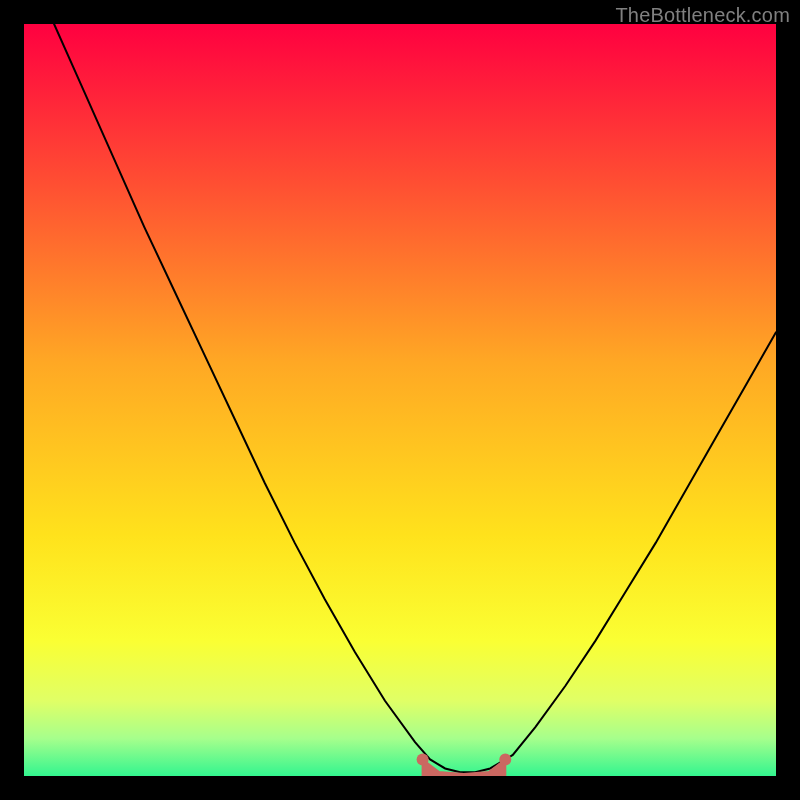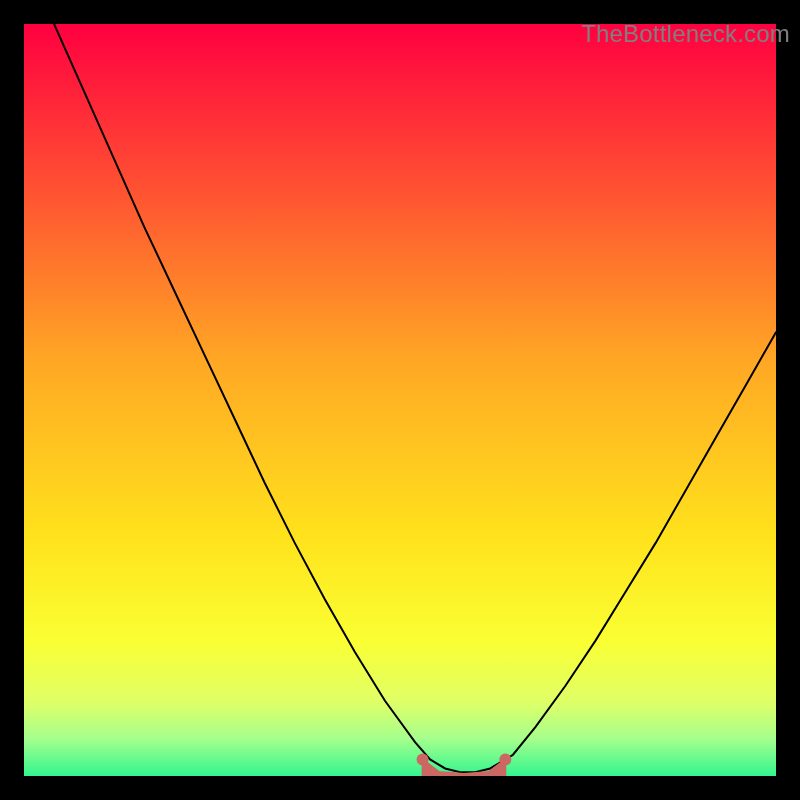--- a/index.html
+++ b/index.html
@@ -12,24 +12,24 @@
     overflow: hidden;
   }
   .frame {
     position: relative;
     width: 800px;
     height: 800px;
     background: #000;
   }
   .watermark {
     position: absolute;
-    top: 20px;
+    top: 4px;
     right: 10px;
     color: #808080;
-    font-size: 24px;
+    font-size: 20px;
     font-weight: 500;
     z-index: 30;
     letter-spacing: 0.2px;
   }
   .plot-wrap {
     position: absolute;
     left: 24px;
     top: 24px;
     width: 752px;
     height: 752px;

